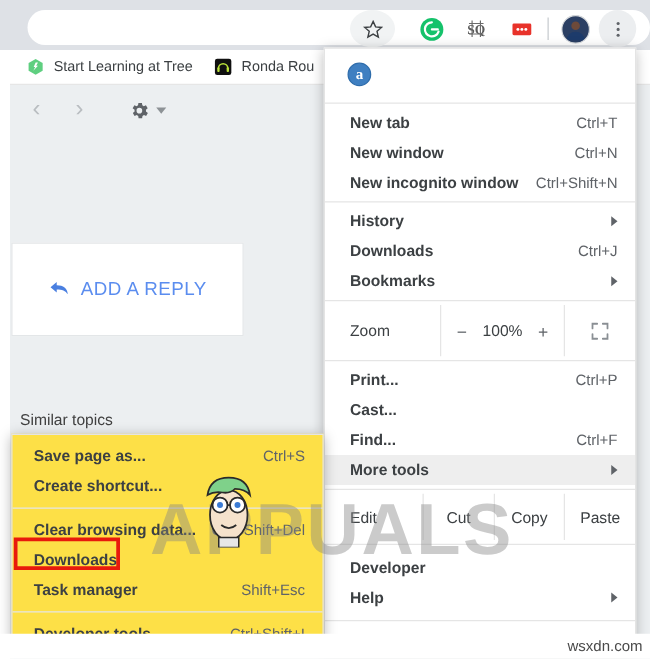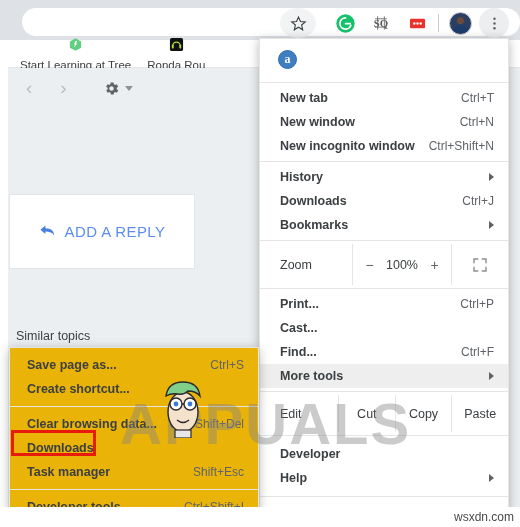--- a/index.html
+++ b/index.html
@@ -39,21 +39,21 @@
   .tb-sep {
     width: 1px; height: 18px; background: #c8ccd0; margin: 0 6px;
   }
 
   
   .bookmarks-bar {
     position: absolute; left: 8px; top: 40px; width: 512px; height: 28px;
     background: #ffffff; border-bottom: 1px solid #e6e6e6;
     display: flex; align-items: center; padding-left: 12px; gap: 8px;
   }
-  .bm-item { display: flex; align-items: center; gap: 7px; font-size: 11.5px; color: #3c4043; white-space: nowrap; flex-direction: column; }
+  .bm-item { display: flex; align-items: center; gap: 7px; font-size: 11.5px; color: #3c4043; white-space: nowrap; }
   .bm-fav { width: 16px; height: 16px; flex: none; display:flex; align-items:center; justify-content:center;}
 
   
   .page-body {
     position: absolute; left: 8px; top: 68px; width: 512px; height: 459px;
     background: #eceff1;
   }
   .page-toolbar {
     position: absolute; left: 0px; top: 68px; width: 200px; height: 40px;
     display: flex; align-items: center; gap: 28px; padding-left: 26px;
@@ -127,21 +127,21 @@
   .edit-row { height: 37px; display: flex; align-items: stretch; }
   .edit-cell {
     flex: 1; display: flex; align-items: center; justify-content: center;
     font-size: 12.5px; border-left: 1px solid #e5e5e5;
   }
   .edit-cell.first { justify-content: flex-start; padding-left: 20px; border-left: none; flex: 0 0 78px; }
 
   
   .submenu {
     position: absolute; left: 9px; top: 347px; width: 250px; height: 169px;
-    background: #eab308; border: 1px solid #e4e4e4;
+    background: #fde047; border: 1px solid #e4e4e4;
     box-shadow: 0 2px 10px rgba(0,0,0,.28);
     font-size: 12.5px; color: #3c4043;
     padding-top: 5px; padding-bottom: 5px;
     z-index: 40;
   }
   .sub-mi {
     height: 24px; display: flex; align-items: center;
     padding-left: 17px; padding-right: 14px;
   }
   .sub-mi .mi-label { flex: 1; white-space: nowrap; }

